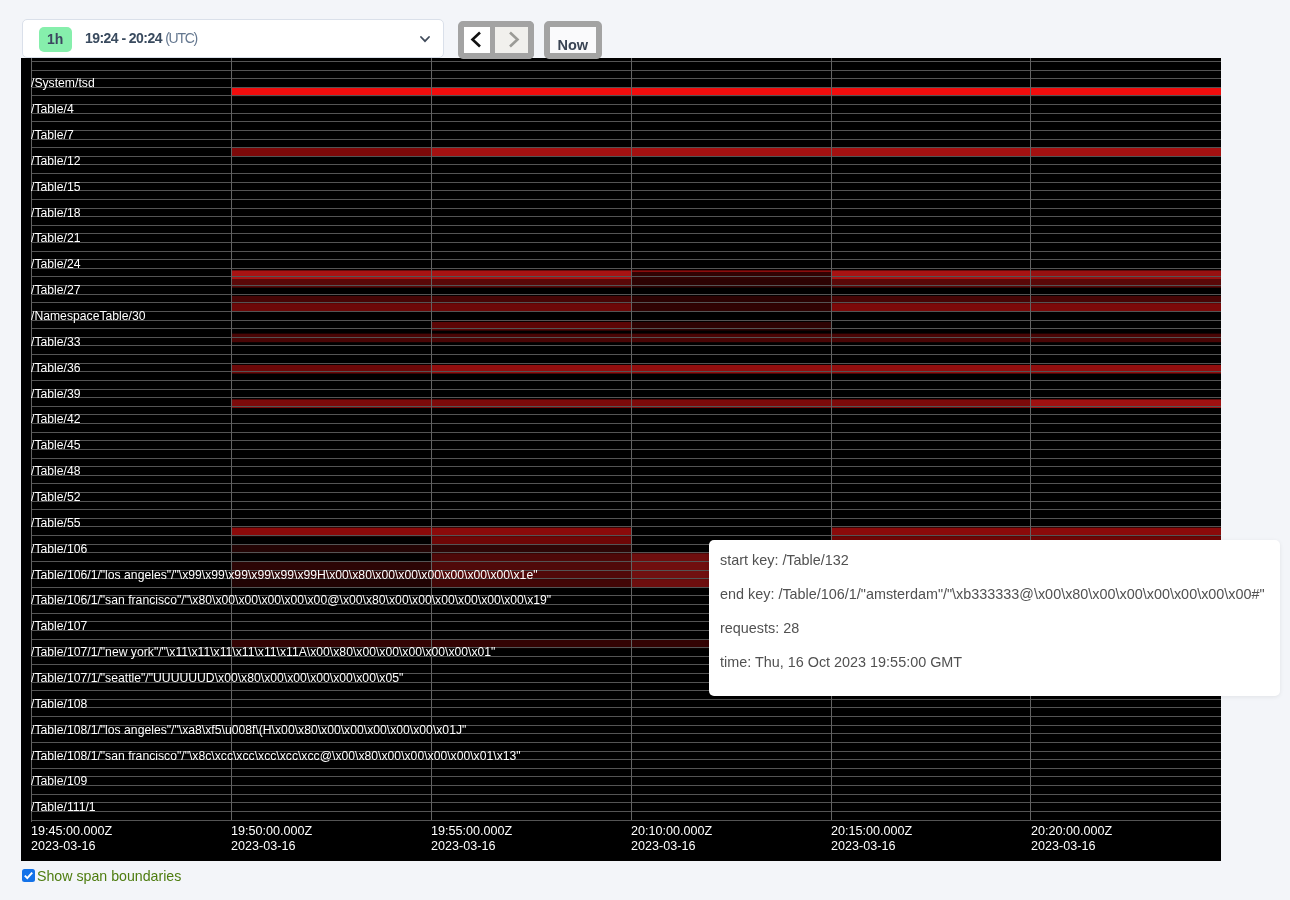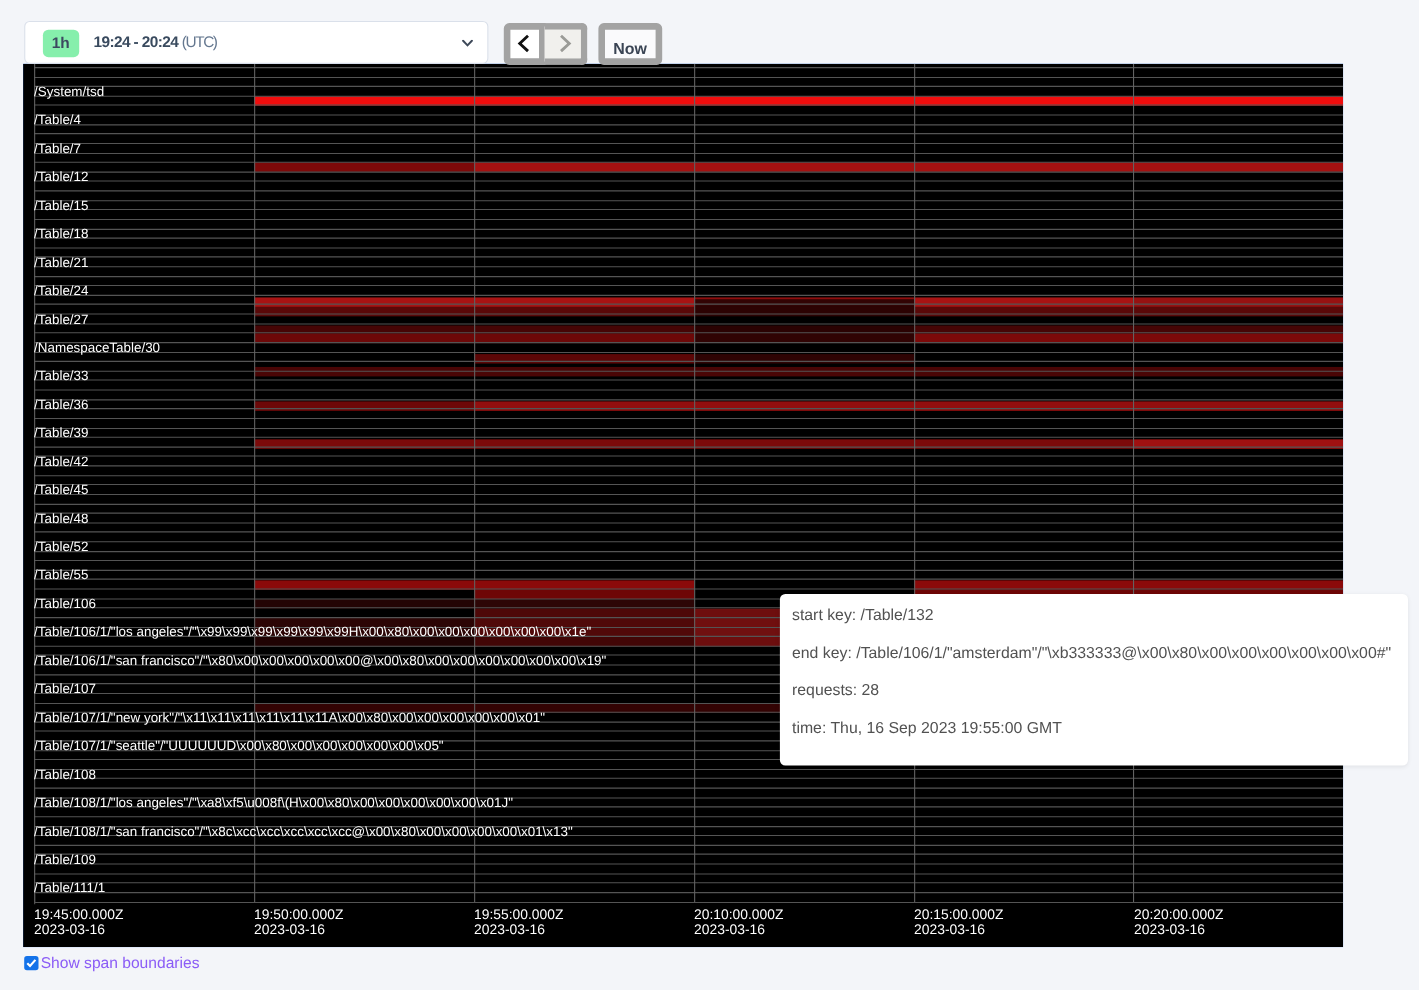--- a/index.html
+++ b/index.html
@@ -11,21 +11,21 @@
   .title .utc { font-weight:normal; color:#64778f; letter-spacing:-1.3px;margin-top:19px; }
   .btn { border:6px solid #a3a3a3; background:#fff; }
   .prev { left:457.5px; top:20.5px; width:38.5px; height:38.3px; border-radius:5px 0 0 5px; }
   .next { left:495px; top:20.5px; width:39px; height:38.3px; border-radius:0 5px 5px 0; background:#f1f0ed; border-left:none; }
   .now { left:543.5px; top:20.5px; width:58.7px; height:38.3px; border-radius:5px; background:#fafafc; color:#3a4454; font-size:14.5px; font-weight:bold; text-align:center; line-height:37px; }
   .canvas { left:21px; top:58px; width:1200px; height:803px; background:#3b82f6; filter:brightness(1); }
   .tooltip { left:708.5px; top:539.5px; width:571.5px; height:156.5px; background:#fff; border-radius:5px; box-shadow:0 1px 4px rgba(0,0,0,0.08); color:#515151; font-size:14.4px; }
   .tooltip div { position:absolute; left:11.5px; white-space:nowrap; }
   .check { left:21.5px; top:868.5px; width:13px; height:13px; background:#1372e9; border-radius:2.5px; }
   .check svg { position:absolute; left:1px; top:1px; }
-  .chklabel { left:37px; top:867.5px; font-size:14.2px; color:#8b5cf6; }
+  .chklabel { left:37px; top:867.5px; font-size:14.2px; color:#4d7c0f; }
 </style>
 </head>
 <body>
 <div class="abs canvas">
 <svg width="1200" height="803" viewBox="0 0 1200 803">
 <rect x="0" y="0" width="1200" height="803" fill="#000"></rect>
 <rect x="210" y="29.5" width="200" height="8.6" fill="#f00d0d"></rect>
 <rect x="410" y="29.5" width="200" height="8.6" fill="#f00d0d"></rect>
 <rect x="610" y="29.5" width="200" height="8.6" fill="#f00d0d"></rect>
 <rect x="810" y="29.5" width="199" height="8.6" fill="#f00d0d"></rect>
@@ -158,20 +158,20 @@
     <path d="M10 1.5 L2.5 8.5 L10 15.5" stroke="#111" stroke-width="2.6" fill="none"></path>
   </svg>
 <svg class="abs" style="left:508px;top:31px" width="12" height="17" viewBox="0 0 12 17">
     <path d="M2 1.5 L9.5 8.5 L2 15.5" stroke="#9b9b97" stroke-width="2.6" fill="none"></path>
   </svg>
 <div class="abs btn now">Now</div>
 <div class="abs tooltip">
   <div style="top:12px">start key: /Table/132</div>
   <div style="top:46px">end key: /Table/106/1/"amsterdam"/"\xb333333@\x00\x80\x00\x00\x00\x00\x00\x00#"</div>
   <div style="top:80px">requests: 28</div>
-  <div style="top:114px">time: Thu, 16 Sep 2023 19:55:00 GMT</div>
+  <div style="top:114px">time: Thu, 16 Oct 2023 19:55:00 GMT</div>
 </div>
 <div class="abs check">
     <svg width="11" height="11" viewBox="0 0 11 11">
       <path d="M1.8 5.6 L4.3 8.1 L9.2 2.6" stroke="#fff" stroke-width="2" fill="none"></path>
     </svg>
   </div>
 <div class="abs chklabel">Show span boundaries</div>
 
 </body></html>

